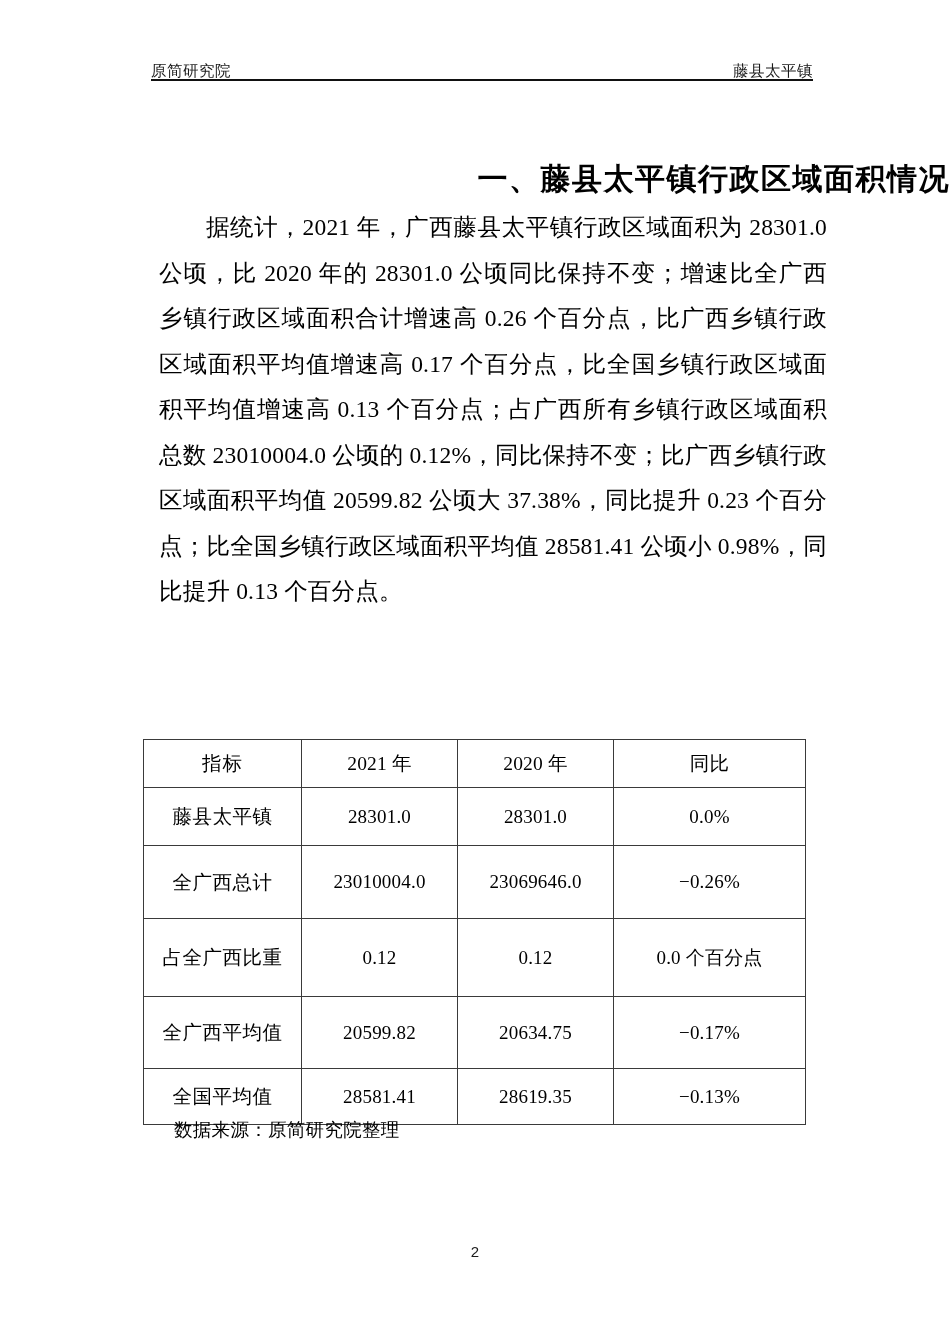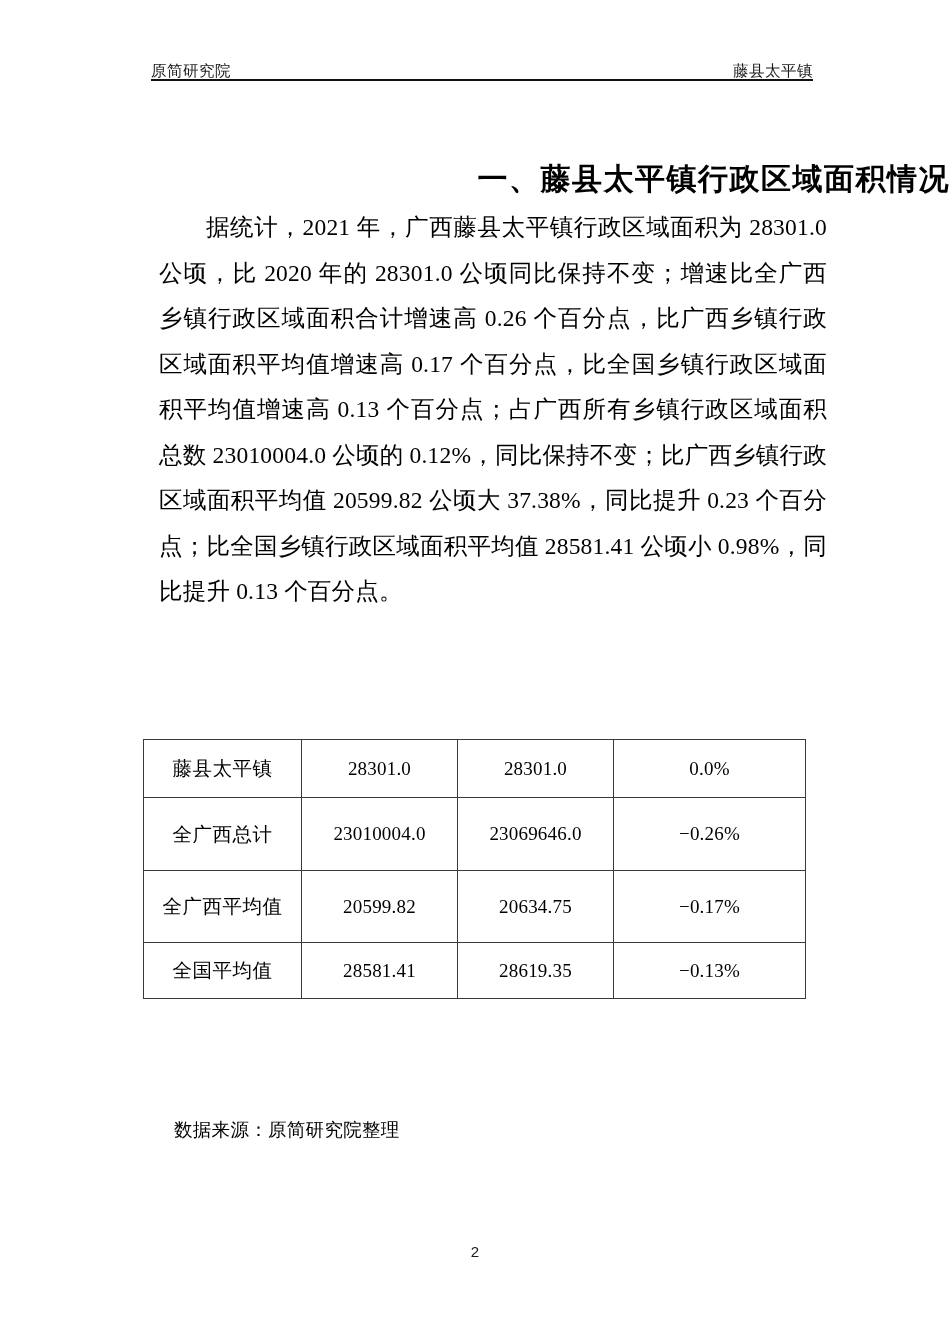--- a/index.html
+++ b/index.html
@@ -187,32 +187,44 @@
 
   <div class="data-table-wrap">
     <table class="data-table">
       <colgroup>
         <col class="c1">
           <col class="c2">
           <col class="c3">
           <col class="c4">
       </colgroup>
       <tbody>
+        <tr class="head-row">
+          <td class="label-cell">指标</td>
+          <td>2021 年</td>
+          <td>2020 年</td>
+          <td>同比</td>
+        </tr>
         <tr class="r0">
           <td class="label-cell">藤县太平镇</td>
           <td>28301.0</td>
           <td>28301.0</td>
           <td>0.0%</td>
         </tr>
         <tr class="r1">
           <td class="label-cell">全广西总计</td>
           <td>23010004.0</td>
           <td>23069646.0</td>
           <td>−0.26%</td>
         </tr>
+        <tr class="r2">
+          <td class="label-cell">占全广西比重</td>
+          <td>0.12</td>
+          <td>0.12</td>
+          <td>0.0 个百分点</td>
+        </tr>
         <tr class="r3">
           <td class="label-cell">全广西平均值</td>
           <td>20599.82</td>
           <td>20634.75</td>
           <td>−0.17%</td>
         </tr>
         <tr class="r4">
           <td class="label-cell">全国平均值</td>
           <td>28581.41</td>
           <td>28619.35</td>

